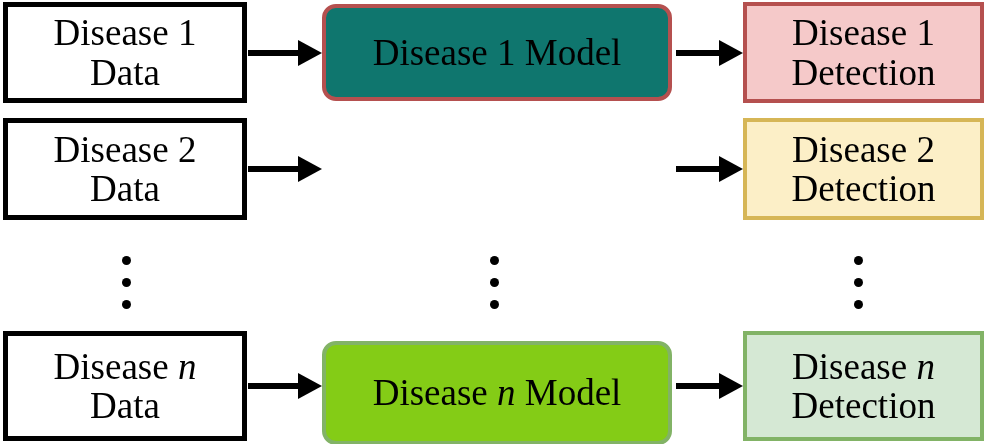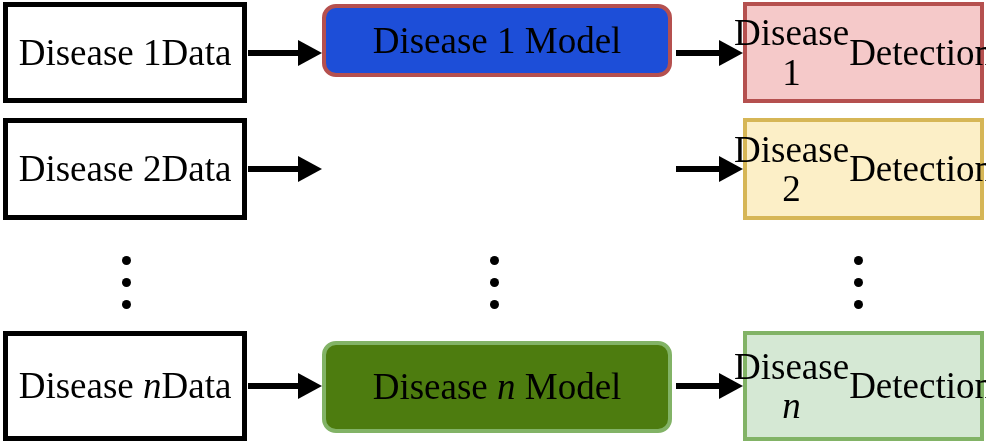--- a/index.html
+++ b/index.html
@@ -13,21 +13,21 @@
     height: 444px;
     background: #ffffff;
     overflow: hidden;
     font-family: "Liberation Serif", "DejaVu Serif", serif;
   }
 
   .node {
     position: absolute;
     box-sizing: border-box;
     display: flex;
-    flex-direction: row;
+    flex-direction: column;
     align-items: center;
     justify-content: center;
     text-align: center;
     color: #000000;
     line-height: 1.06;
     white-space: pre-line;
   }
 
   
   .data-node {
@@ -102,21 +102,21 @@
   <div class="node data-node" style="left:3px; top:2px; width:244px; height:101px;">
     <span class="node-line">Disease 1</span>
     <span class="node-line">Data</span>
   </div>
 
   <div class="arrow" style="left:248px; top:53px; width:74px;">
     <span class="shaft" style="width:52px;"></span>
     <span class="head" style="left:50px;"></span>
   </div>
 
-  <div class="node model-node" style="left:322px; top:4px; width:350px; height:73px; background:#1d4ed8; border-color:#B5504F;">
+  <div class="node model-node" style="left:322px; top:4px; width:350px; height:97px; background:#0f766e; border-color:#B5504F;">
     <span class="node-line"><span>Disease 1</span> <span>Model</span></span>
   </div>
 
   <div class="arrow" style="left:676px; top:53px; width:67px;">
     <span class="shaft" style="width:45px;"></span>
     <span class="head" style="left:43px;"></span>
   </div>
 
   <div class="node detect-node" style="left:743px; top:2px; width:241px; height:101px; background:#F5C9C9; border-color:#B5504F;">
     <span class="node-line">Disease 1</span>
@@ -165,21 +165,21 @@
   <div class="node data-node" style="left:3px; top:331px; width:244px; height:110px;">
     <span class="node-line"><span>Disease </span><span class="ital">n</span></span>
     <span class="node-line">Data</span>
   </div>
 
   <div class="arrow" style="left:248px; top:386px; width:74px;">
     <span class="shaft" style="width:52px;"></span>
     <span class="head" style="left:50px;"></span>
   </div>
 
-  <div class="node model-node" style="left:322px; top:341px; width:350px; height:92px; background:#4d7c0f; border-color:#82B366;">
+  <div class="node model-node" style="left:322px; top:341px; width:350px; height:104px; background:#84cc16; border-color:#82B366;">
     <span class="node-line"><span>Disease </span><span class="ital">n</span><span> Model</span></span>
   </div>
 
   <div class="arrow" style="left:676px; top:386px; width:67px;">
     <span class="shaft" style="width:45px;"></span>
     <span class="head" style="left:43px;"></span>
   </div>
 
   <div class="node detect-node" style="left:743px; top:331px; width:241px; height:110px; background:#D5E8D4; border-color:#82B366;">
     <span class="node-line"><span>Disease </span><span class="ital">n</span></span>

